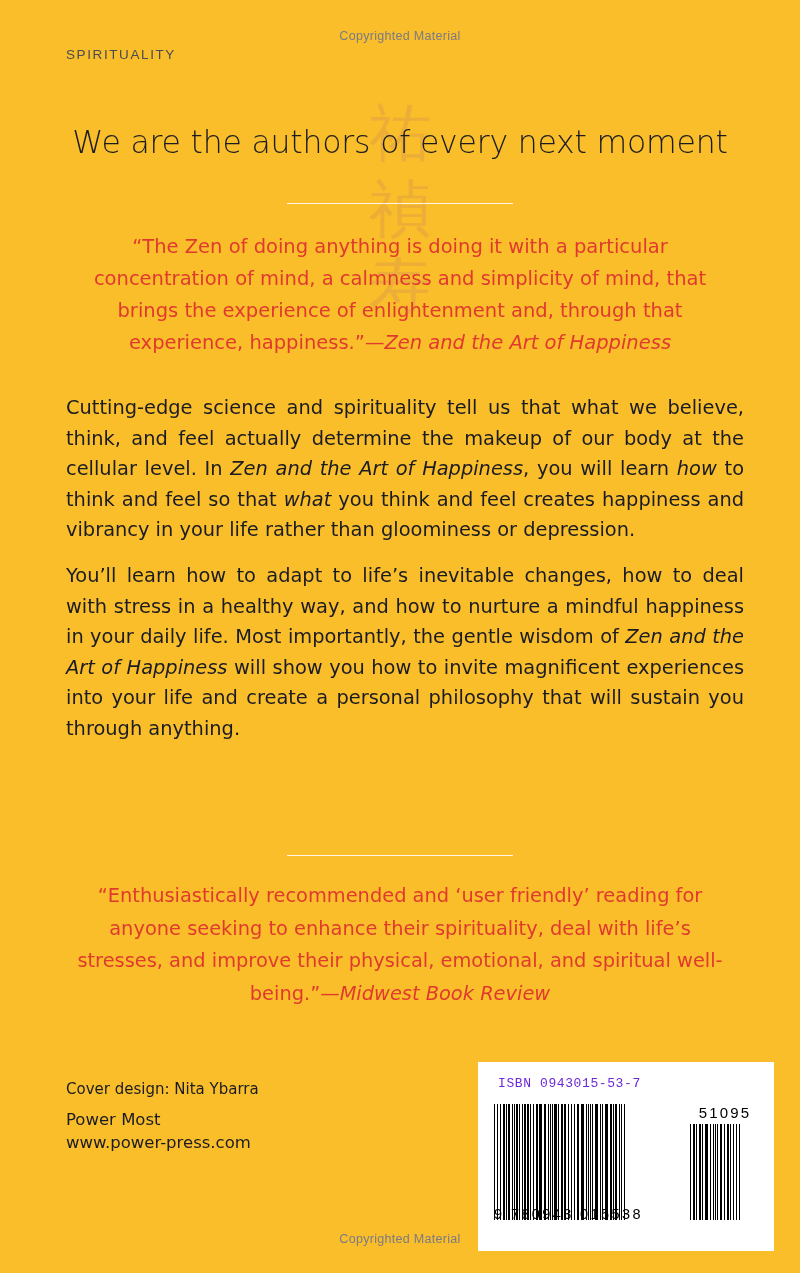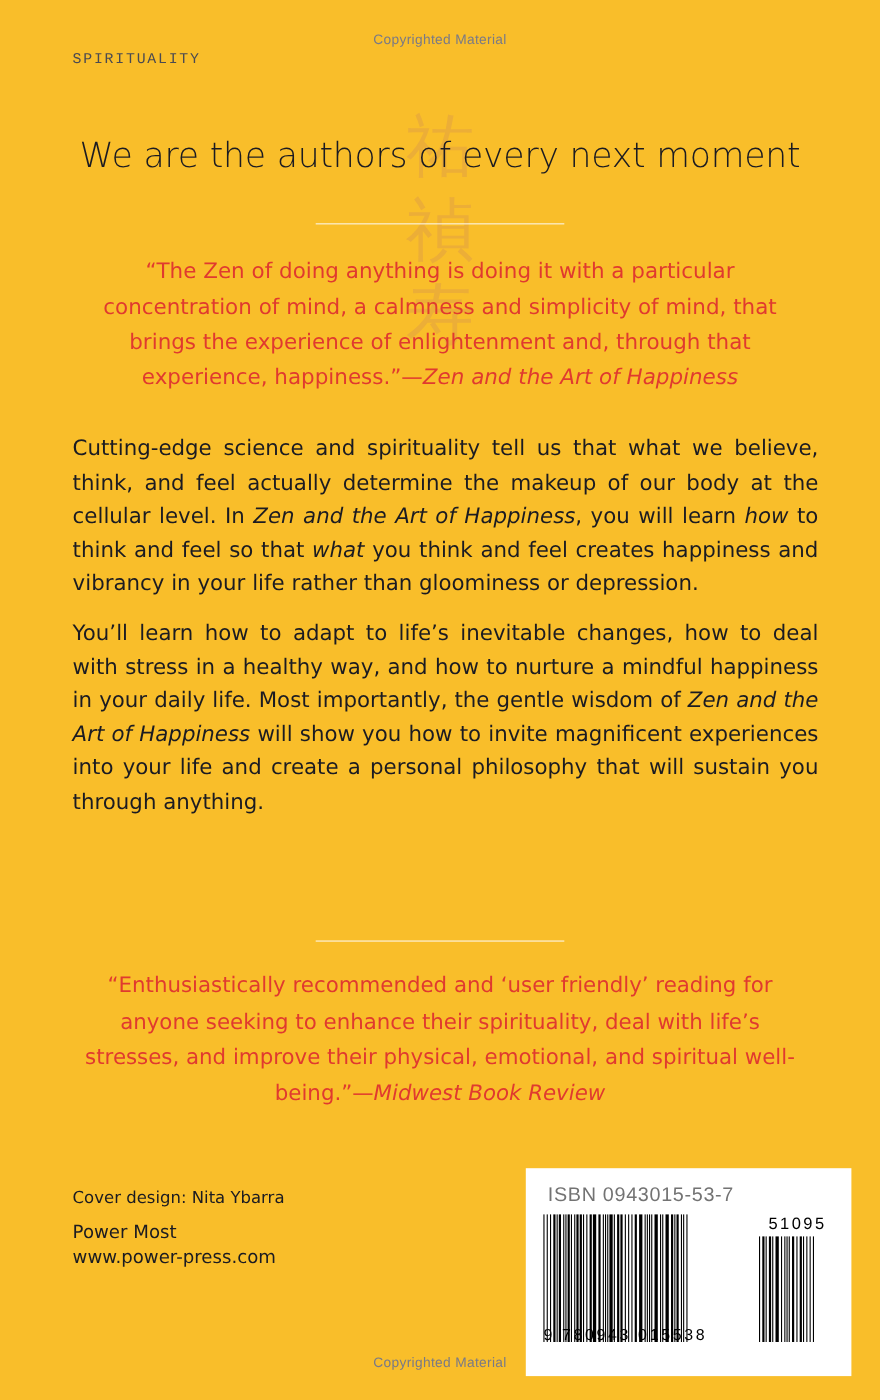--- a/index.html
+++ b/index.html
@@ -48,21 +48,21 @@
     letter-spacing: 0.3px;
     z-index: 3;
   }
   .copyright-top { top: 29px; left: 0; }
   .copyright-bottom { top: 1232px; left: 0; }
 
   .category {
     position: absolute;
     left: 66px;
     top: 47px;
-    font-family: Liberation Mono, monospace;
+    font-family: Liberation Sans, sans-serif;
     font-size: 13.5px;
     letter-spacing: 1.6px;
     color: #4a4a52;
     z-index: 2;
   }
   .headline {
     position: absolute;
     left: 0;
     top: 124px;
     width: 800px;
@@ -163,24 +163,24 @@
     top: 1062px;
     width: 296px;
     height: 189px;
     background: #ffffff;
     z-index: 4;
   }
   .isbn-text {
     position: absolute;
     left: 20px;
     top: 14px;
-    font-family: Liberation Sans, sans-serif;
-    font-size: 18px;
+    font-family: Liberation Mono, monospace;
+    font-size: 13px;
     letter-spacing: 0.6px;
-    color: #737373;
+    color: #6d28d9;
   }
   .ean-main {
     position: absolute;
     left: 16px;
     top: 42px;
     width: 182px;
     height: 116px;
   }
   .ean-addon {
     position: absolute;

